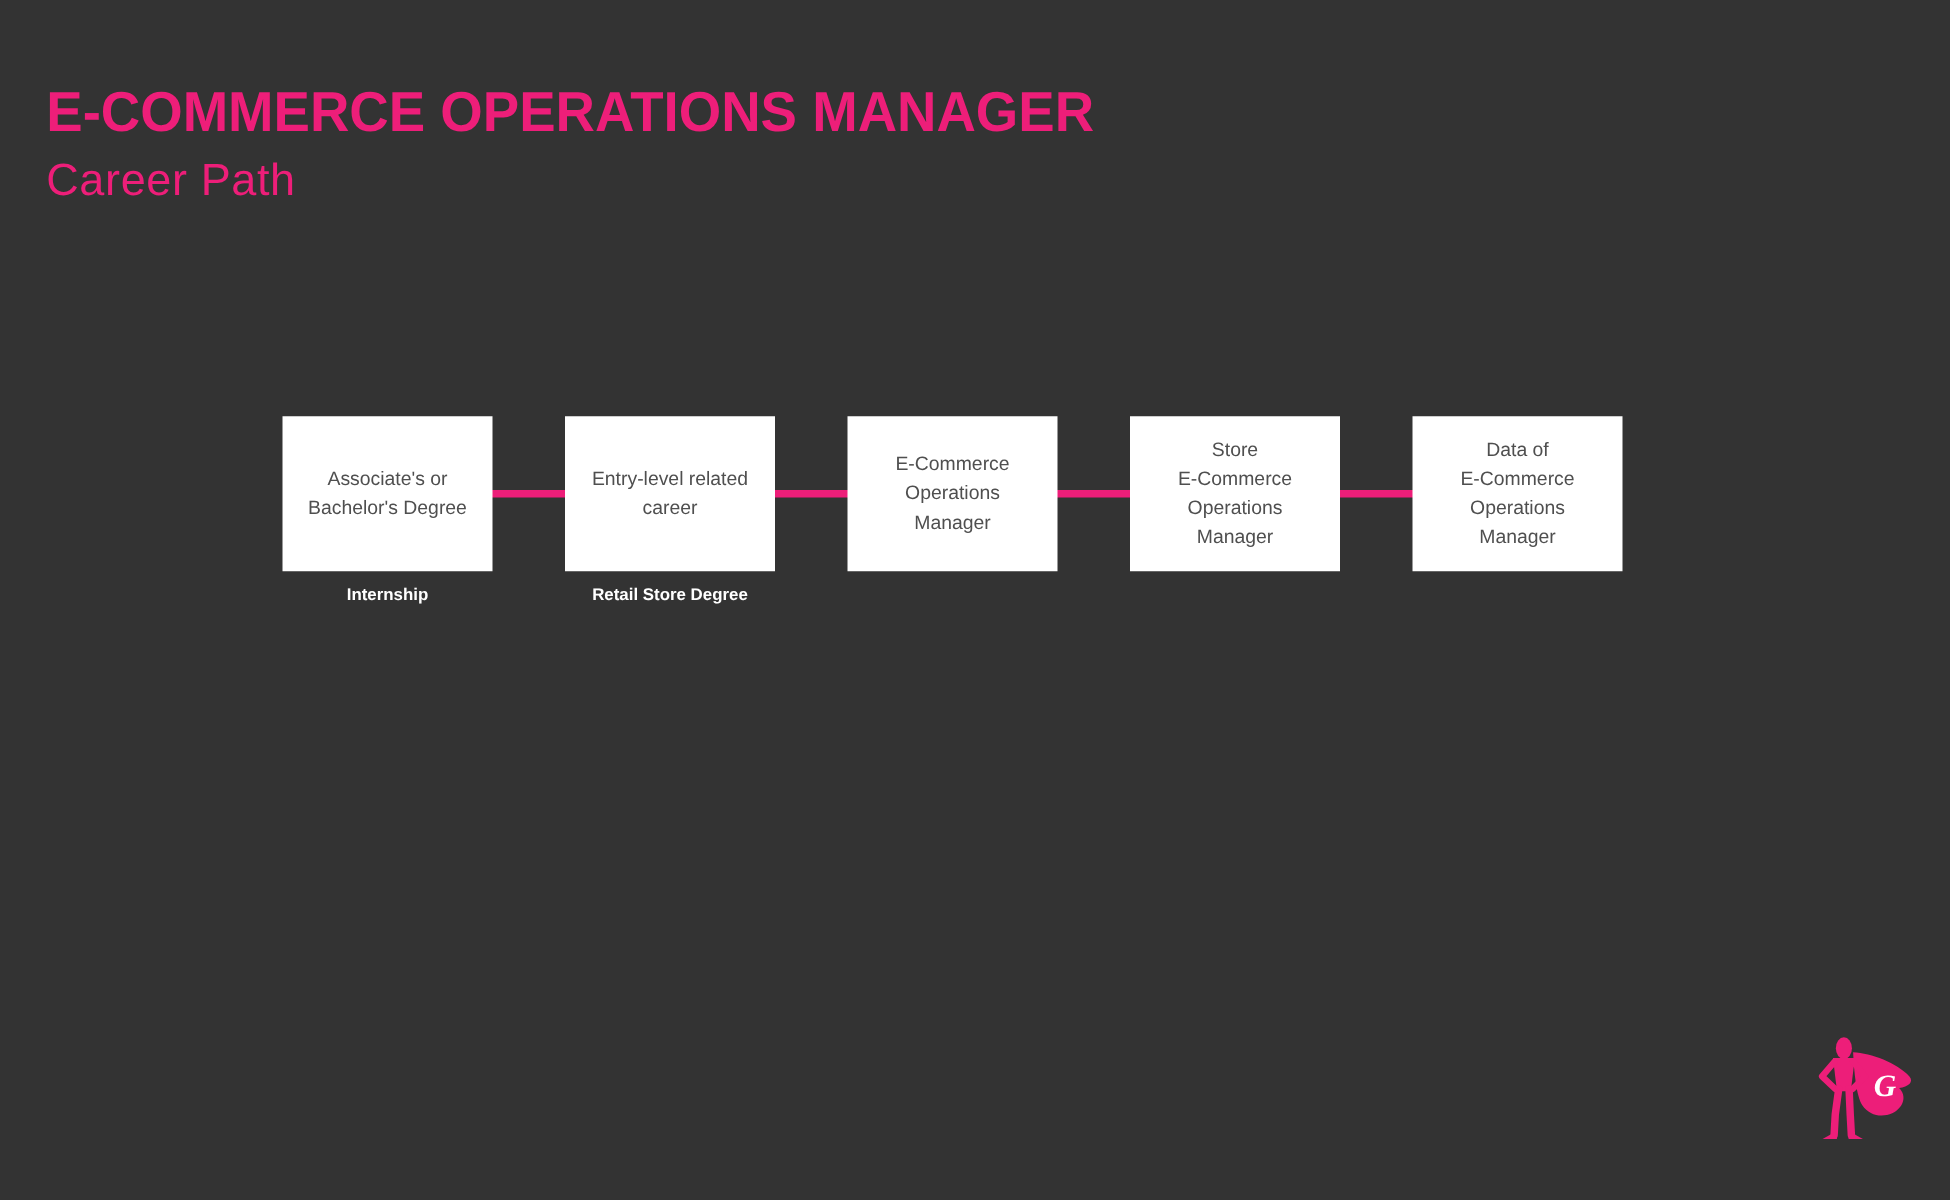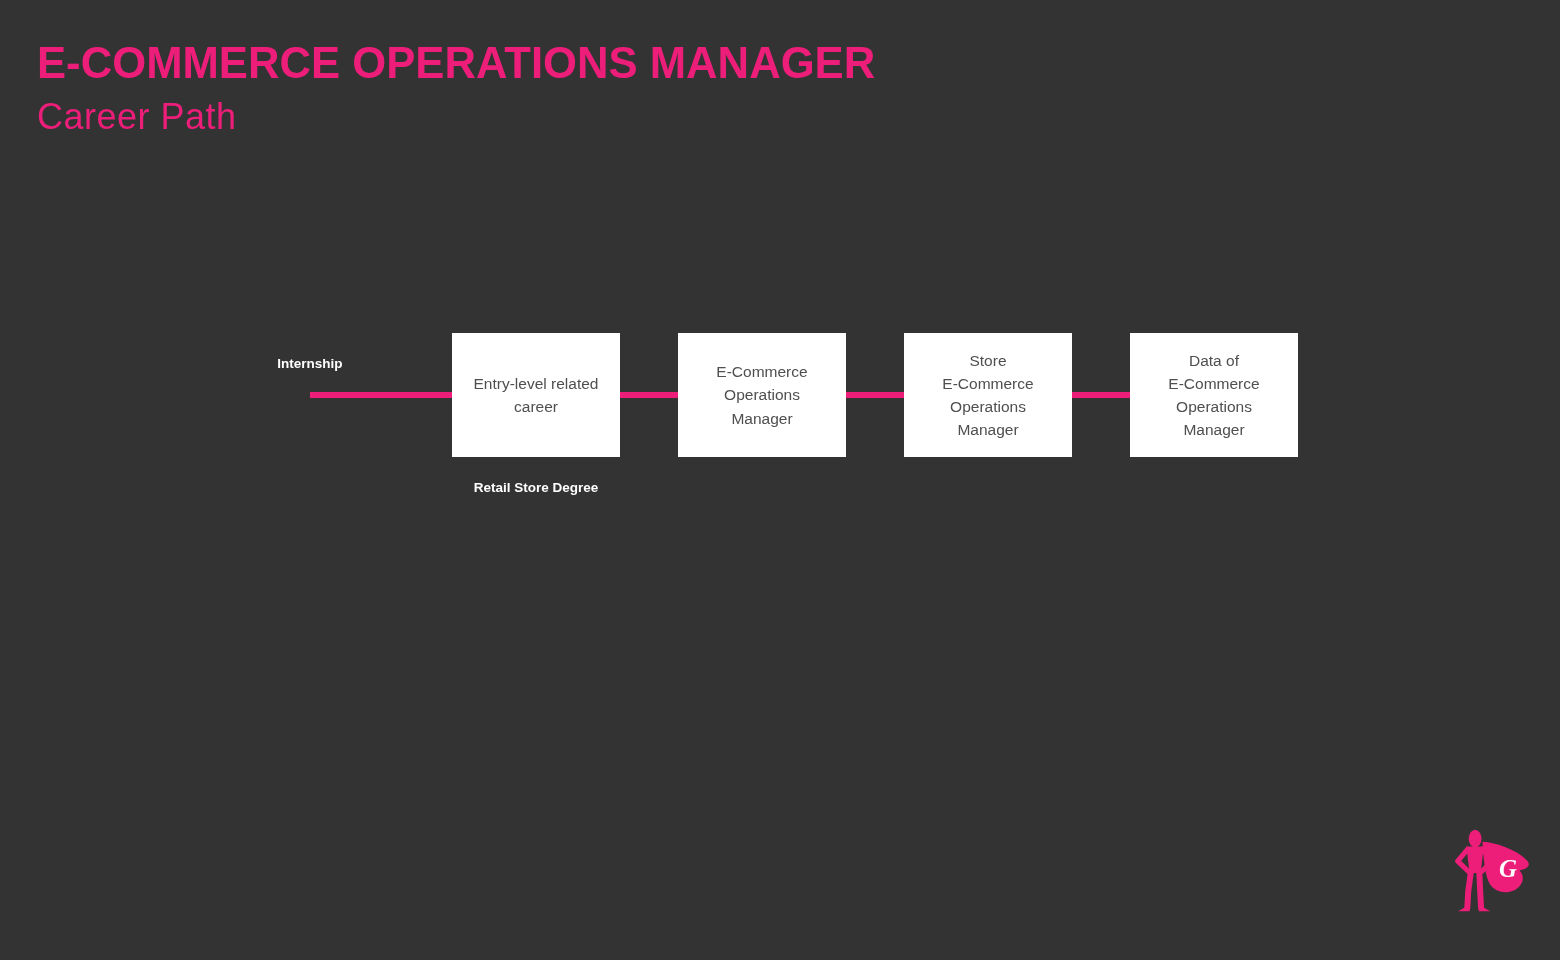--- a/index.html
+++ b/index.html
@@ -11,21 +11,21 @@
   }
   * { margin: 0; padding: 0; box-sizing: border-box; }
   html, body { width: 1560px; height: 960px; overflow: hidden; }
   body {
     background: var(--bg);
     font-family: "Liberation Sans", sans-serif;
     position: relative;
   }
   .canvas { position: absolute; inset: 0; }
 
-  .header { position: absolute; left: 37px; top: 38px; }
+  .header { position: absolute; left: 37px; top: 65px; }
   .title {
     color: var(--accent);
     font-size: 45px;
     font-weight: 700;
     letter-spacing: 0px;
     line-height: 1.1;
     transform: scaleX(0.97);
     transform-origin: left center;
     white-space: nowrap;
   }
@@ -71,21 +71,21 @@
     flex-direction: column;
     align-items: center;
     justify-content: center;
     text-align: center;
     font-size: 15.5px;
     font-weight: 400;
     line-height: 1.5;
     padding: 4px;
   }
   .stage-subs {
-    margin-top: 22px;
+    margin-top: 10px;
     text-align: right;
   }
   .sub-label {
     color: var(--sub-text);
     font-size: 13.5px;
     font-weight: 700;
     line-height: 1.35;
     margin-bottom: 9px;
     max-width: 170px;
   }
@@ -105,20 +105,24 @@
 
   <div class="header">
     <div class="title">E-COMMERCE OPERATIONS MANAGER</div>
     <div class="subtitle">Career Path</div>
   </div>
 
   <div class="path-row">
     <div class="connector-line"></div>
 
   <div class="stage">
+        <div class="stage-box">
+          <div>Associate's or</div>
+          <div>Bachelor's Degree</div>
+        </div>
         <div class="stage-subs">
           <div class="sub-label">Internship</div>
         </div>
       </div>
       <div class="stage">
         <div class="stage-box">
           <div>Entry-level related</div>
           <div>career</div>
         </div>
         <div class="stage-subs">

